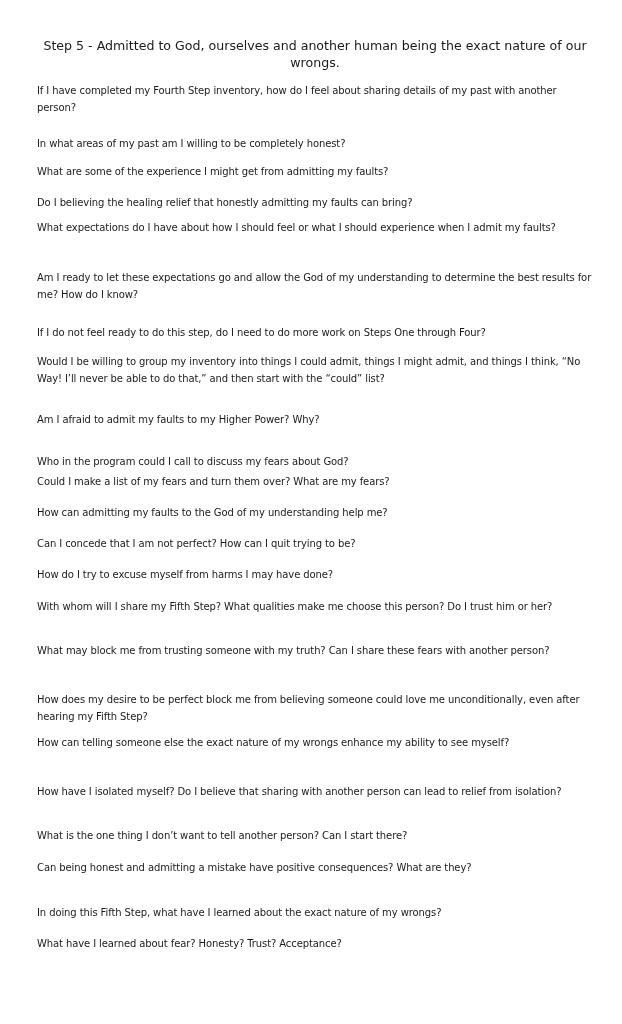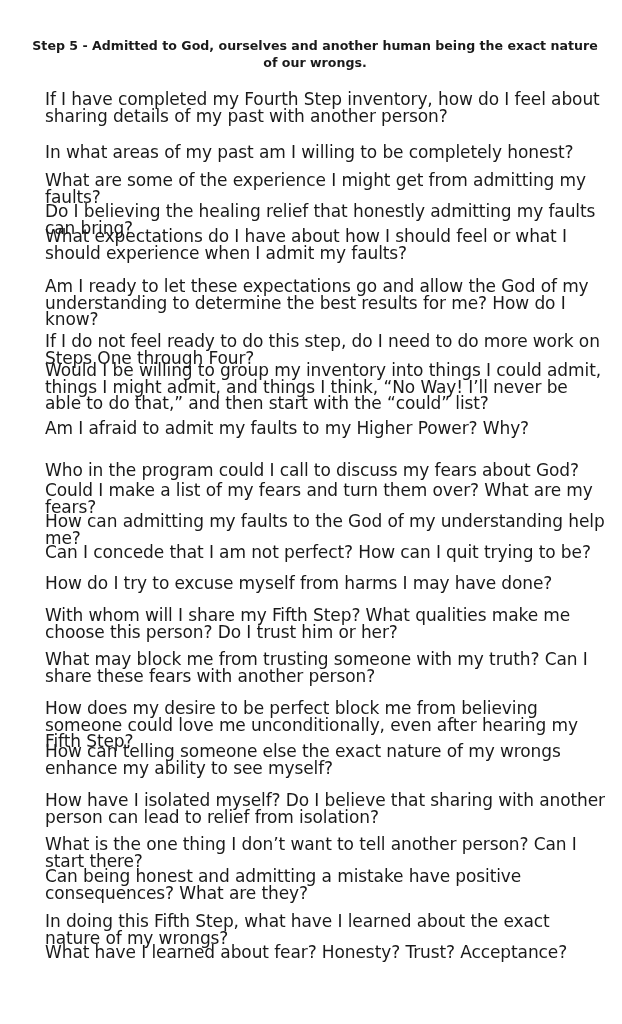--- a/index.html
+++ b/index.html
@@ -1,21 +1,21 @@
 <!DOCTYPE html>
 <html><head>
   <meta charset="utf-8">
   <style>
     html, body { margin: 0; padding: 0; background: #ffffff; }
     body { width: 622px; height: 1024px; position: relative; overflow: hidden;
       font-family: "DejaVu Sans", sans-serif; color: #1a1a1a; }
     .title { position: absolute; left: 30px; width: 570px; top: 37px;
-      text-align: center; font-weight: bold; font-size: 12.6px; line-height: 17px; }
-    .q { position: absolute; left: 37px; width: 560px; margin: 8px;
-      font-size: 17px; line-height: 16.5px; letter-spacing: -0.1px; }
+      text-align: center; font-weight: normal; font-size: 12.6px; line-height: 17px; }
+    .q { position: absolute; left: 37px; width: 560px; margin: 0;
+      font-size: 10px; line-height: 16.5px; letter-spacing: -0.1px; }
   </style>
 </head>
 <body>
 
 <div>
   <div class="title">Step 5 - Admitted to God, ourselves and another human being the exact nature of our wrongs.</div>
 
   <p class="q" style="top:83px">If I have completed my Fourth Step inventory, how do I feel about sharing details of my past with another person?</p>
   <p class="q" style="top:136px">In what areas of my past am I willing to be completely honest?</p>
   <p class="q" style="top:164px">What are some of the experience I might get from admitting my faults?</p>

